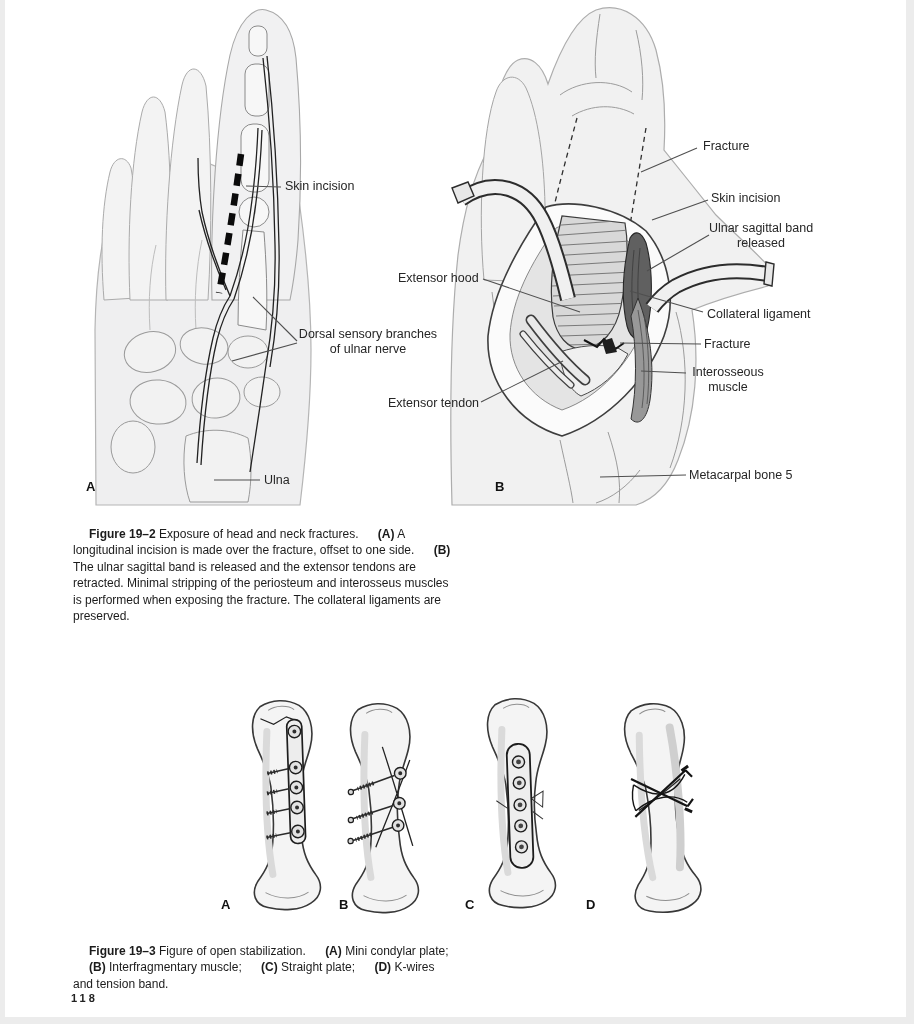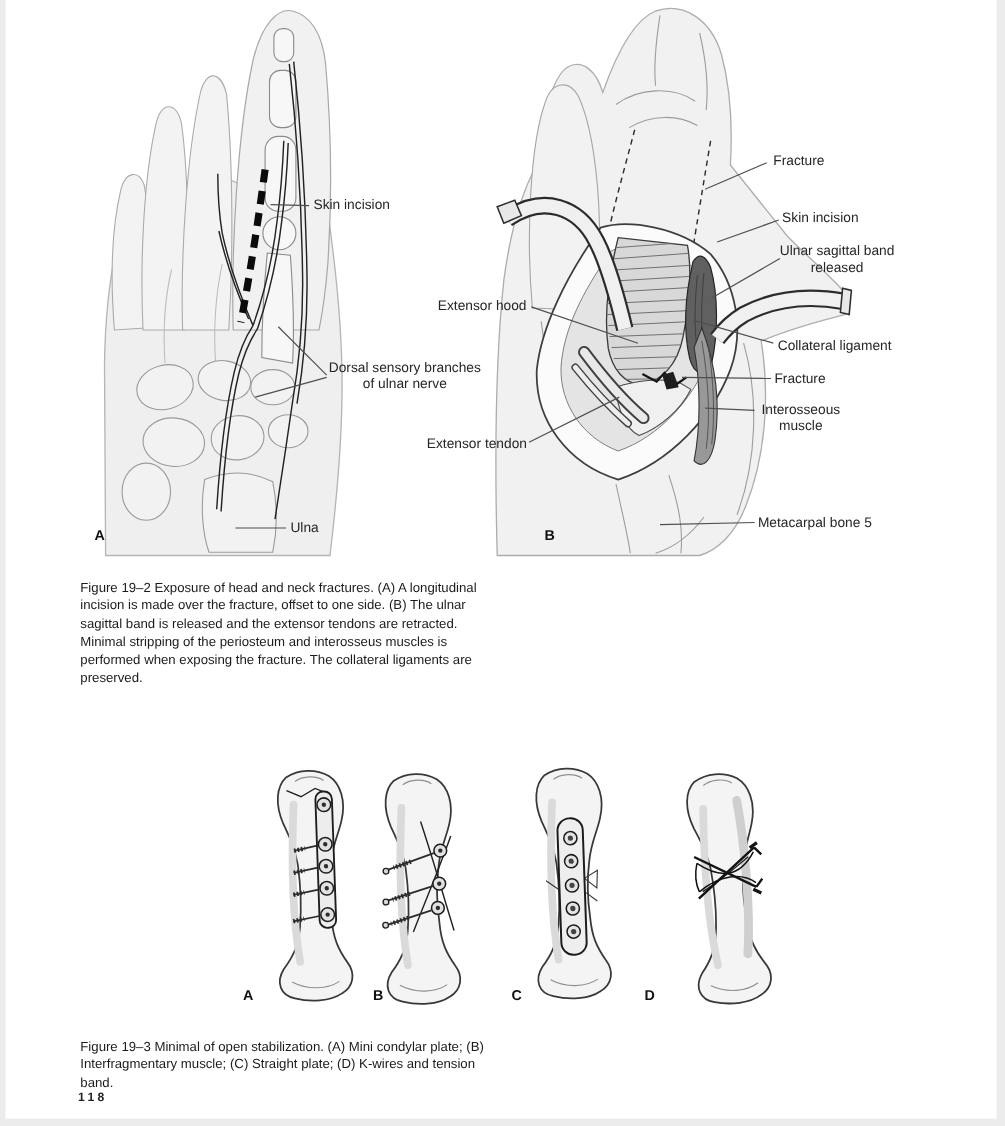--- a/index.html
+++ b/index.html
@@ -7,21 +7,21 @@
         font-family:"Liberation Sans",sans-serif;overflow:hidden;}
   .edge{position:absolute;background:#ececec;}
   .edge.left{left:0;top:0;width:5px;height:1024px;}
   .edge.right{left:906px;top:0;width:8px;height:1024px;}
   .edge.bottom{left:0;top:1017px;width:914px;height:7px;}
   svg.art{position:absolute;left:0;}
   .lbl{position:absolute;font-size:12.5px;line-height:15px;color:#262626;white-space:nowrap;}
   .lbl.center{text-align:center;white-space:normal;}
   .panel-letter{position:absolute;font-size:13px;font-weight:bold;color:#111;}
   .caption{position:absolute;left:73px;width:378px;font-size:12px;line-height:16.4px;color:#1b1b1b;}
-  .caption b{font-weight:normal;}
+  .caption b{font-weight:bold;margin-left:16px;}
   .pagenum{position:absolute;left:71px;top:992px;font-size:11px;font-weight:bold;
            letter-spacing:3px;color:#222;}
 </style>
 </head>
 <body>
 
 <div class="page">
 
   <svg class="art" style="top:0" width="914" height="515" viewBox="0 0 914 515">
 
@@ -289,20 +289,20 @@
   <div class="lbl" style="left:689px;top:468px">Metacarpal bone 5</div>
   <div class="panel-letter" style="left:495px;top:479px">B</div>
 
   <p class="caption" style="top:514px"><b>Figure 19–2</b><span> Exposure of head and neck fractures. </span><b>(A)</b><span> A longitudinal incision is made over the fracture, offset to one side. </span><b>(B)</b><span> The ulnar sagittal band is released and the extensor tendons are retracted. Minimal stripping of the periosteum and interosseus muscles is performed when exposing the fracture. The collateral ligaments are preserved.</span></p>
 
   <div class="panel-letter" style="left:221px;top:897px">A</div>
   <div class="panel-letter" style="left:339px;top:897px">B</div>
   <div class="panel-letter" style="left:465px;top:897px">C</div>
   <div class="panel-letter" style="left:586px;top:897px">D</div>
 
-  <p class="caption" style="top:931px"><b>Figure 19–3</b><span> Minimal of open stabilization. </span><b>(A)</b><span> Mini condylar plate; </span><b>(B)</b><span> Interfragmentary muscle; </span><b>(C)</b><span> Straight plate; </span><b>(D)</b><span> K-wires and tension band.</span></p>
+  <p class="caption" style="top:931px"><b>Figure 19–3</b><span> Figure of open stabilization. </span><b>(A)</b><span> Mini condylar plate; </span><b>(B)</b><span> Interfragmentary muscle; </span><b>(C)</b><span> Straight plate; </span><b>(D)</b><span> K-wires and tension band.</span></p>
 
   <div class="pagenum">118</div>
 
   <div class="edge left"></div>
   <div class="edge right"></div>
   <div class="edge bottom"></div>
 </div>
 
 </body></html>

